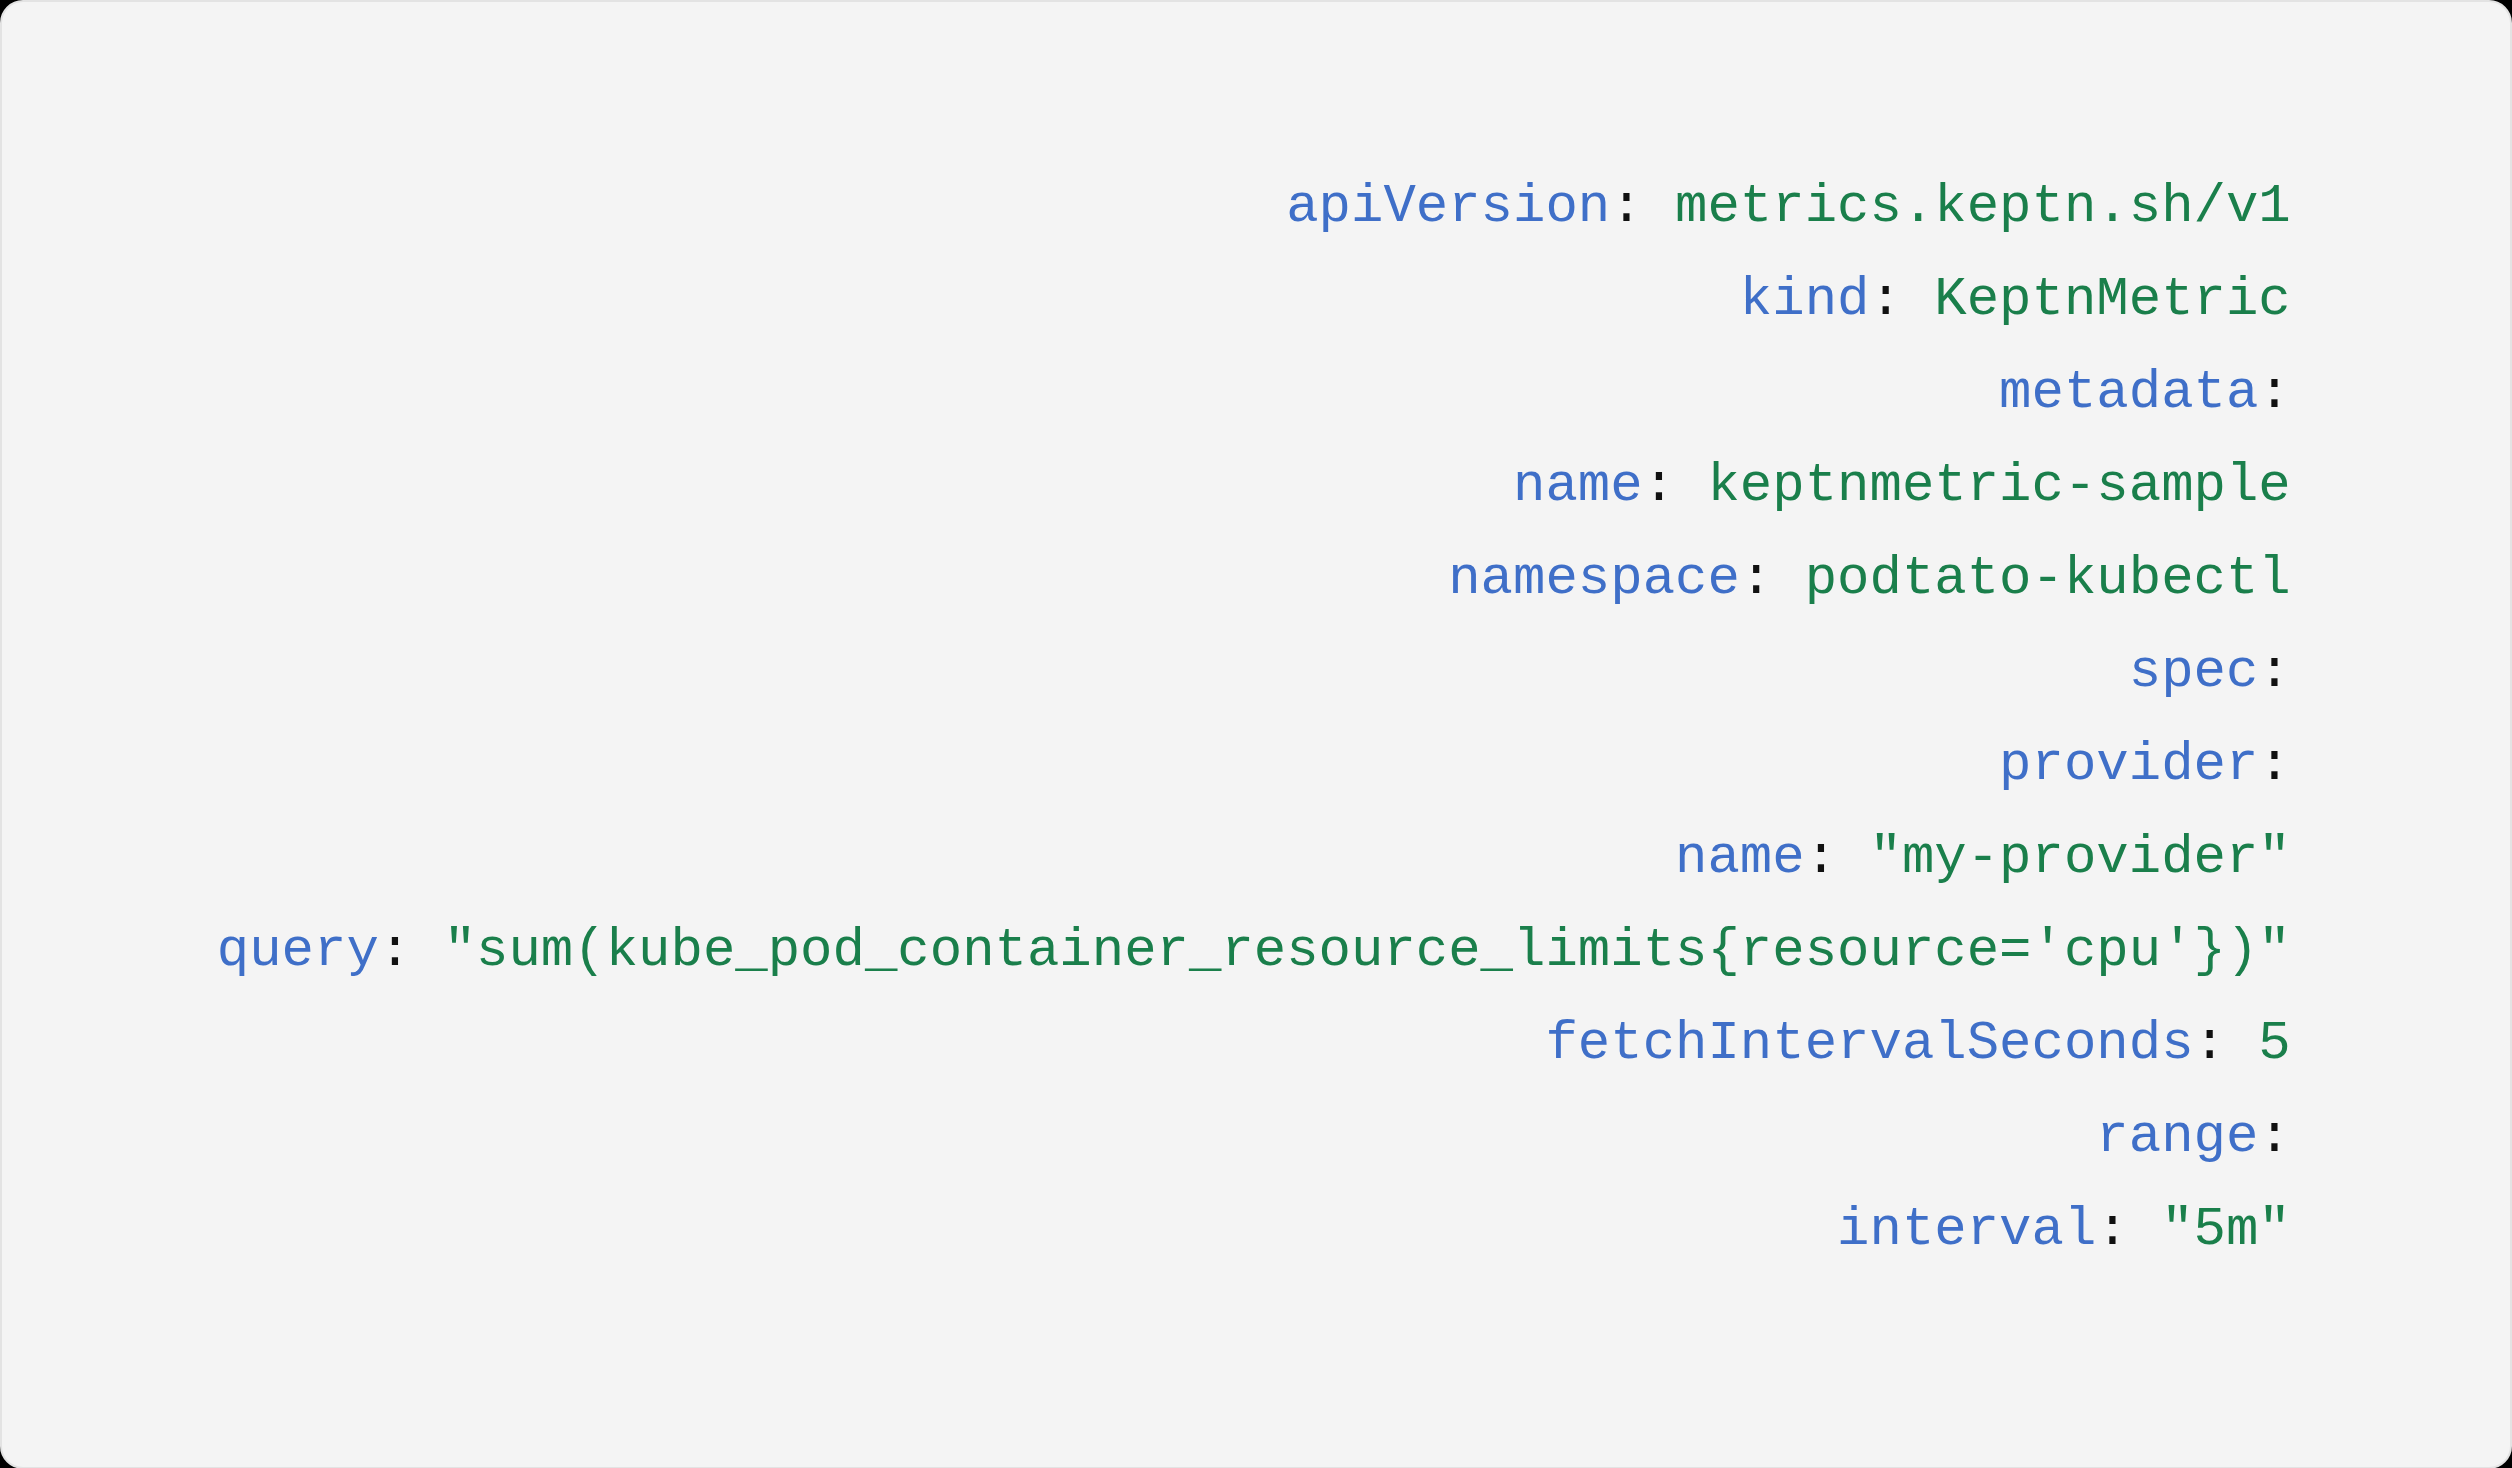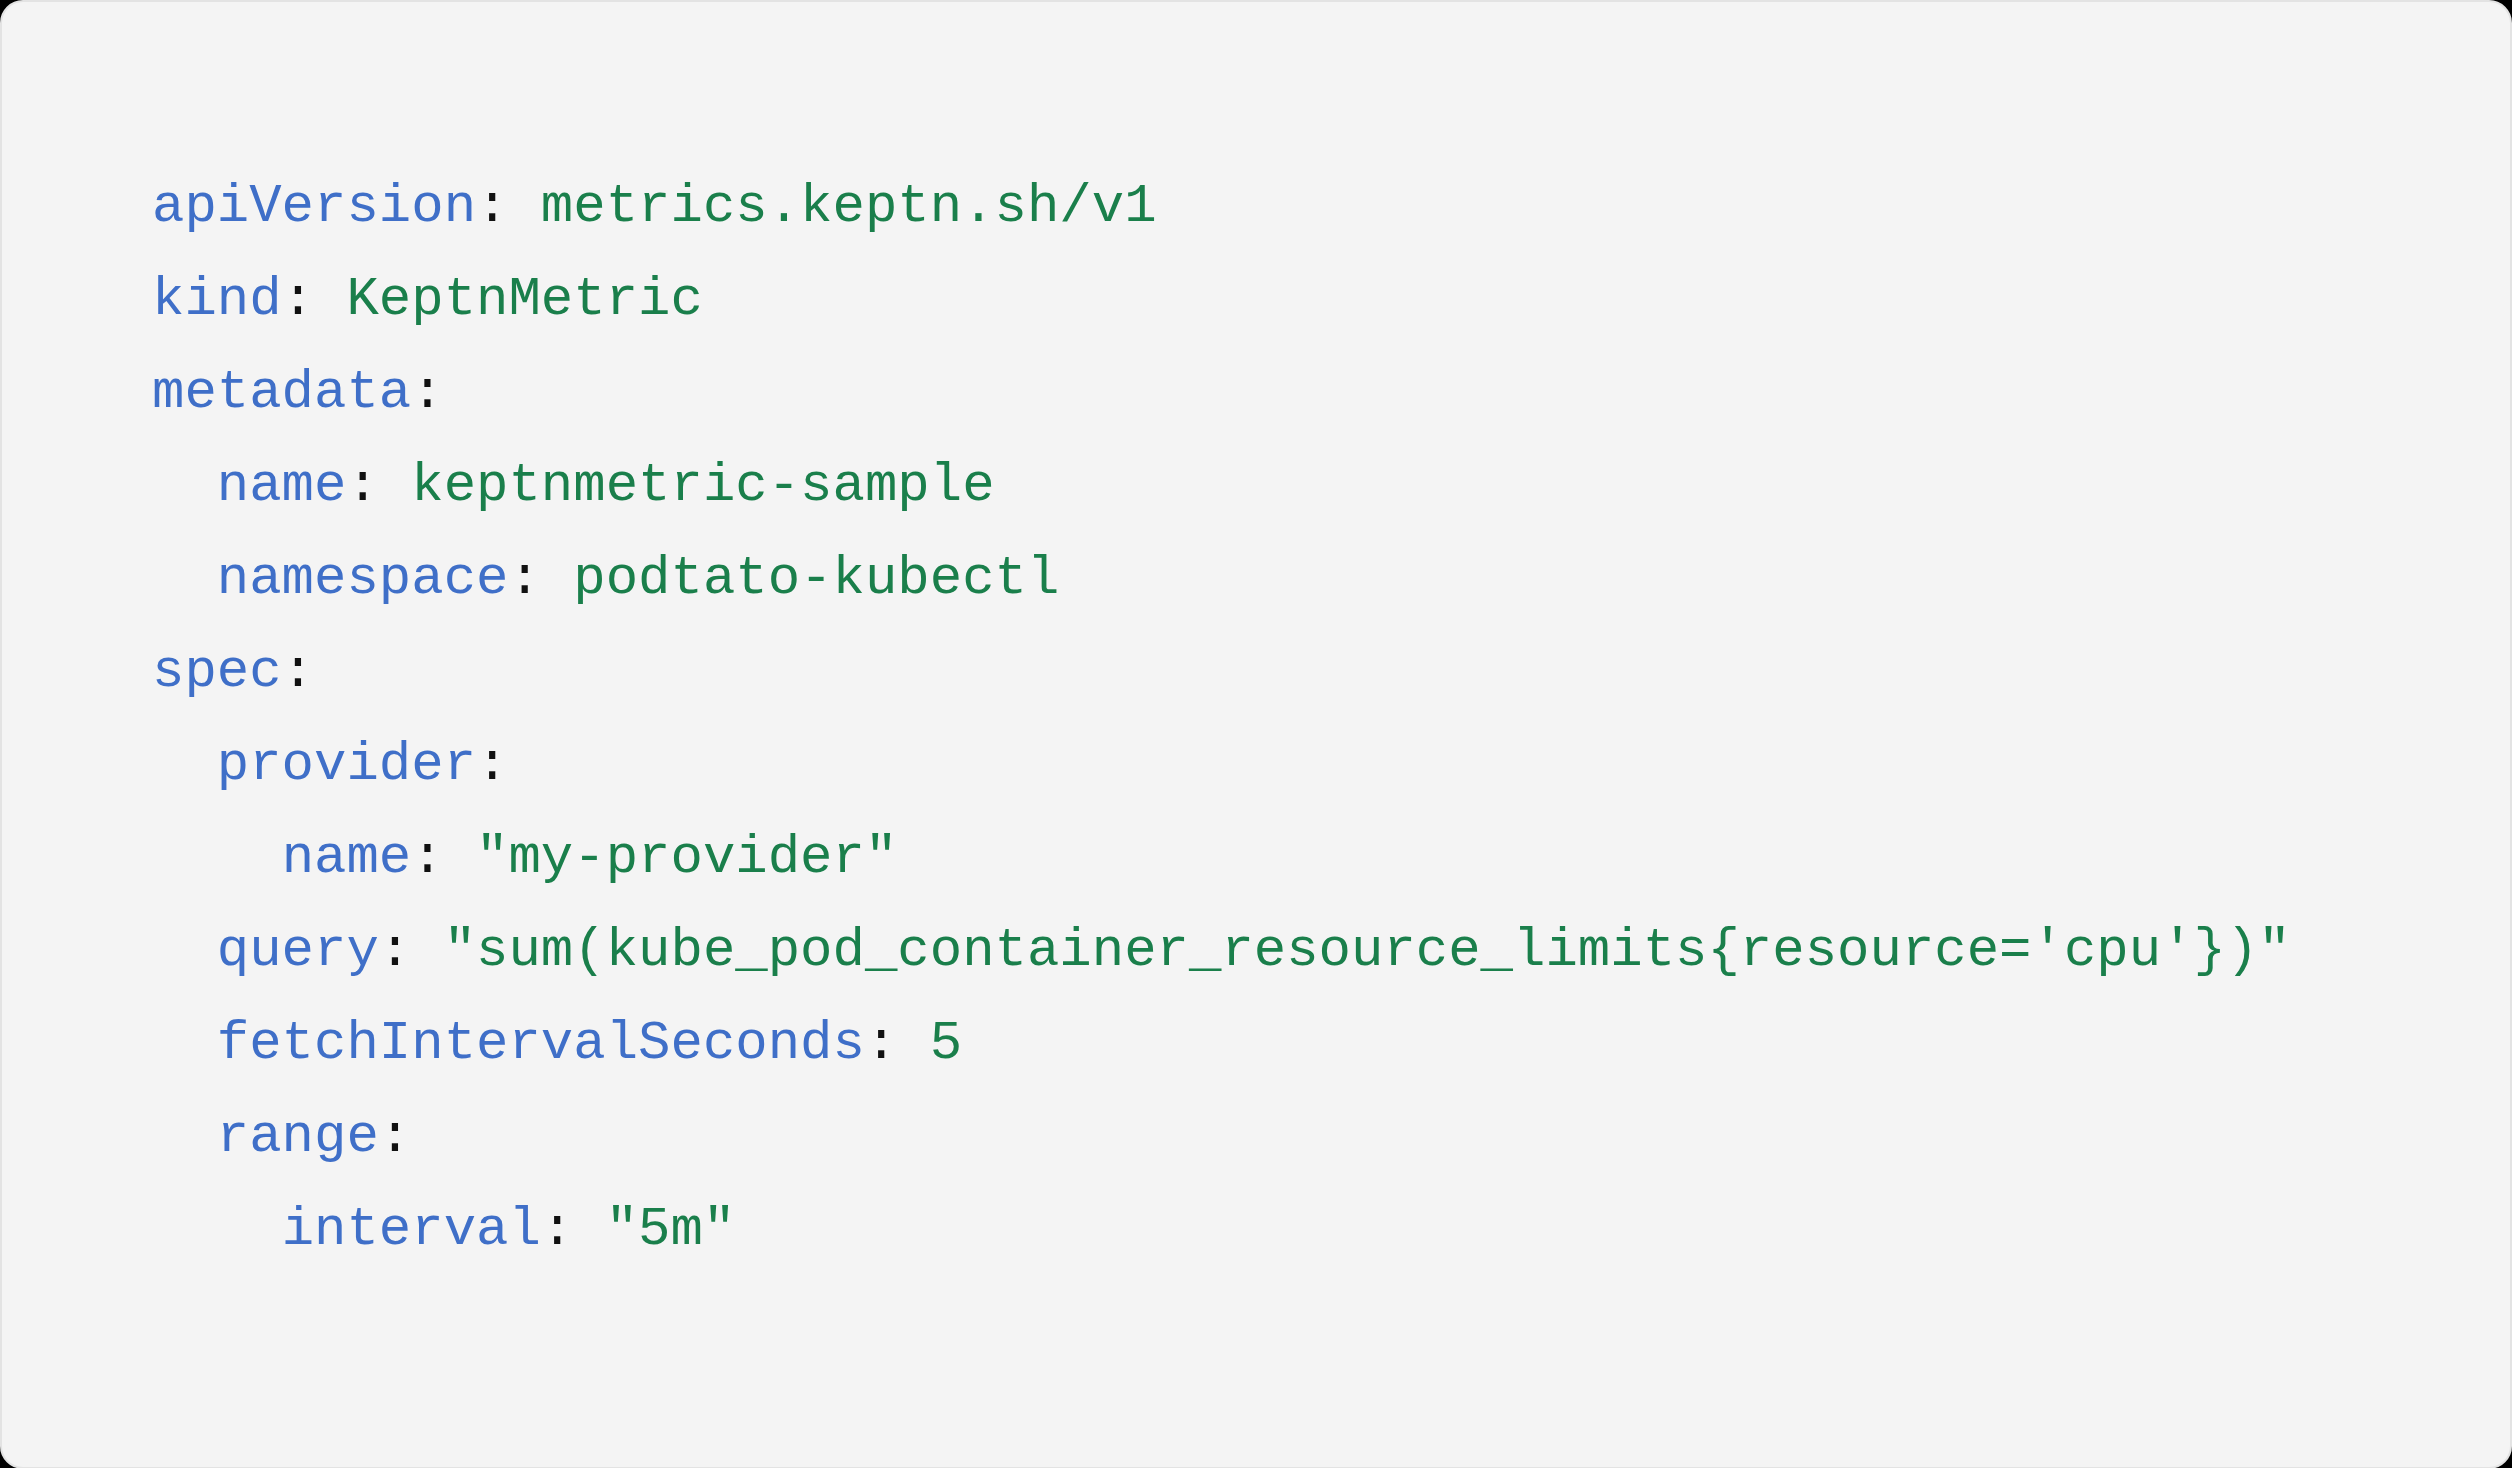--- a/index.html
+++ b/index.html
@@ -29,20 +29,21 @@
       padding: 0;
       font-family: "Liberation Mono", "DejaVu Sans Mono", monospace;
       font-size: 54px;
       line-height: 93px;
       white-space: pre;
       color: #111111;
     }
     .line {
       display: block;
       height: 93px;
+      text-align: right;
     }
     .key { color: #3f6fc8; }
     .punct { color: #111111; }
     .val { color: #1a7f4b; }
   </style>
 </head>
 <body>
 
 <div class="card">
   <pre class="code"><span class="line"><span></span><span class="key">apiVersion</span><span class="punct">:</span><span class="val"> metrics.keptn.sh/v1</span></span><span class="line"><span></span><span class="key">kind</span><span class="punct">:</span><span class="val"> KeptnMetric</span></span><span class="line"><span></span><span class="key">metadata</span><span class="punct">:</span><span class="val"></span></span><span class="line"><span>  </span><span class="key">name</span><span class="punct">:</span><span class="val"> keptnmetric-sample</span></span><span class="line"><span>  </span><span class="key">namespace</span><span class="punct">:</span><span class="val"> podtato-kubectl</span></span><span class="line"><span></span><span class="key">spec</span><span class="punct">:</span><span class="val"></span></span><span class="line"><span>  </span><span class="key">provider</span><span class="punct">:</span><span class="val"></span></span><span class="line"><span>    </span><span class="key">name</span><span class="punct">:</span><span class="val"> "my-provider"</span></span><span class="line"><span>  </span><span class="key">query</span><span class="punct">:</span><span class="val"> "sum(kube_pod_container_resource_limits{resource='cpu'})"</span></span><span class="line"><span>  </span><span class="key">fetchIntervalSeconds</span><span class="punct">:</span><span class="val"> 5</span></span><span class="line"><span>  </span><span class="key">range</span><span class="punct">:</span><span class="val"></span></span><span class="line"><span>    </span><span class="key">interval</span><span class="punct">:</span><span class="val"> "5m"</span></span></pre>

